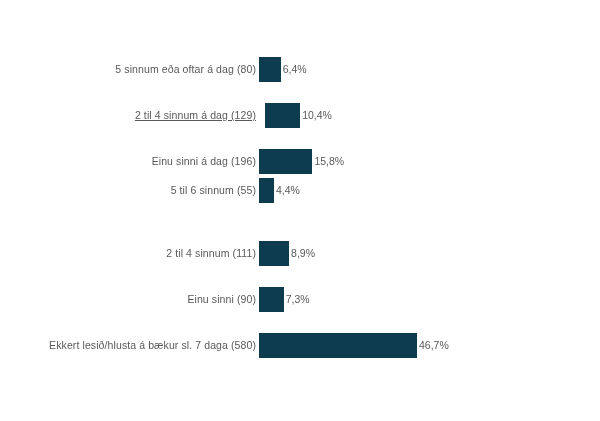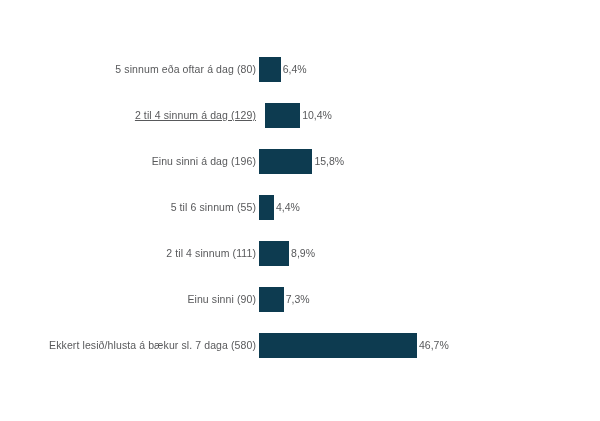--- a/index.html
+++ b/index.html
@@ -78,21 +78,21 @@
           <span class="bar-value" style="color: rgb(88, 89, 91);">10,4%</span>
         </div>
       </div>
       <div class="bar-row" style="top: 149px;">
         <div class="cat-label" style="color: rgb(88, 89, 91);">Einu sinni á dag  (196)</div>
         <div class="bar-wrap" style="left: 259px; align-items: center;">
           <div class="bar" style="background: rgb(13, 59, 80); height: 25px; width: 53.4514px;"></div>
           <span class="bar-value" style="color: rgb(88, 89, 91);">15,8%</span>
         </div>
       </div>
-      <div class="bar-row" style="top: 195px;">
+      <div class="bar-row" style="top: 178px;">
         <div class="cat-label" style="color: rgb(88, 89, 91);">5 til 6 sinnum  (55)</div>
         <div class="bar-wrap" style="left: 259px;">
           <div class="bar" style="background: rgb(13, 59, 80); height: 25px; width: 14.8852px;"></div>
           <span class="bar-value" style="color: rgb(88, 89, 91);">4,4%</span>
         </div>
       </div>
       <div class="bar-row" style="top: 241px;">
         <div class="cat-label" style="color: rgb(88, 89, 91);">2 til 4 sinnum  (111)</div>
         <div class="bar-wrap" style="left: 259px;">
           <div class="bar" style="background: rgb(13, 59, 80); height: 25px; width: 30.1087px;"></div>

